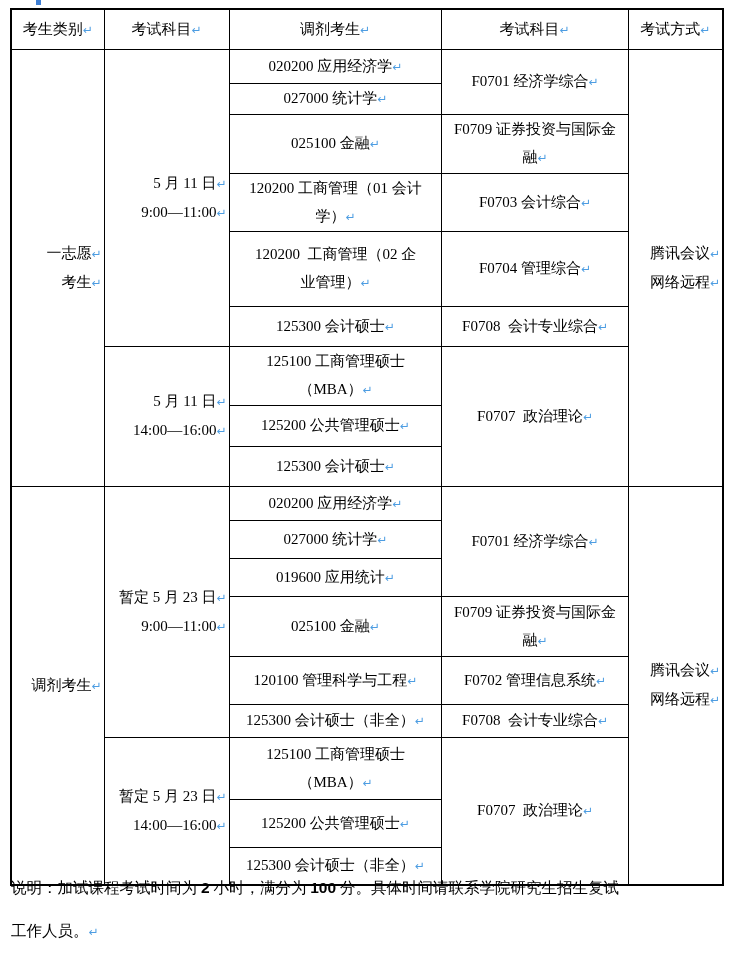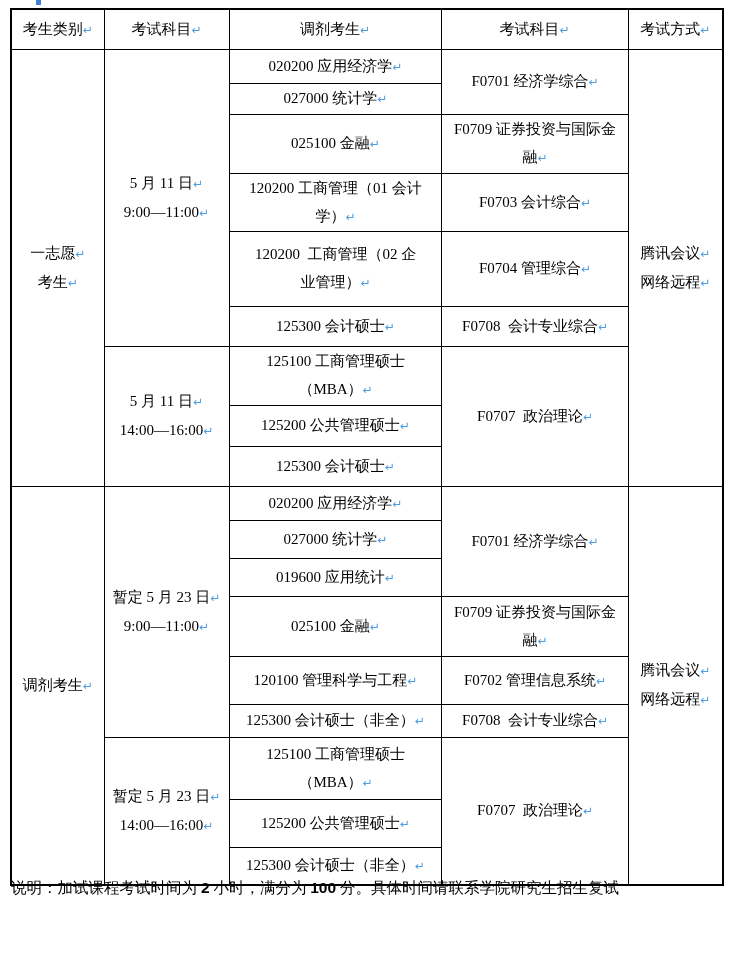--- a/index.html
+++ b/index.html
@@ -4,21 +4,21 @@
 <style>
   html,body{margin:0;padding:0;background:#fff;}
   .page{position:relative;width:734px;height:956px;background:#ffffff;overflow:hidden;
         font-family:"Liberation Serif","DejaVu Serif",serif;color:#000;}
   .top-frag{position:absolute;left:36px;top:0;width:5px;height:5px;background:#3f7fd4;}
   table.exam{position:absolute;left:10px;top:8px;width:712px;border-collapse:collapse;
              table-layout:fixed;border:2px solid #000;}
   .exam td,.exam th{border:1.6px solid #000;font-size:15px;font-weight:normal;
              padding:0 2px;vertical-align:middle;line-height:28px;overflow:hidden;}
   .exam th{text-align:center;}
-  td.ctr{text-align:center;}
+  td.ctr{text-align:right;}
   td.lft{text-align:center;padding-left:3px;}
   .tx{white-space:pre-wrap;}
   .mk{color:#4d9de2;font-family:"DejaVu Sans",sans-serif;font-size:12px;}
   .ln{display:block;}
   .note{position:absolute;left:11px;top:866px;width:716px;font-size:15.5px;line-height:43px;}
   .num{font-family:"Liberation Sans","DejaVu Sans",sans-serif;font-weight:600;}
 </style>
 </head>
 <body>
 
@@ -157,15 +157,16 @@
       <td class="lft"><span class="tx">125200 公共管理硕士</span><span class="mk">↵</span></td>
     </tr>
     <tr style="height:38px">
       <td class="lft"><span class="tx">125300 会计硕士（非全）</span><span class="mk">↵</span></td>
     </tr>
   </tbody>
     </table>
 
   <div class="note">
     <div><span class="tx">说明：加试课程考试时间为 </span><span class="num">2</span><span class="tx"> 小时，满分为 </span><span class="num">100</span><span class="tx"> 分。具体时间请联系学院研究生招生复试</span></div>
+    <div><span class="tx">工作人员。</span><span class="mk">↵</span></div>
   </div>
 
 </div>
 
 </body></html>

